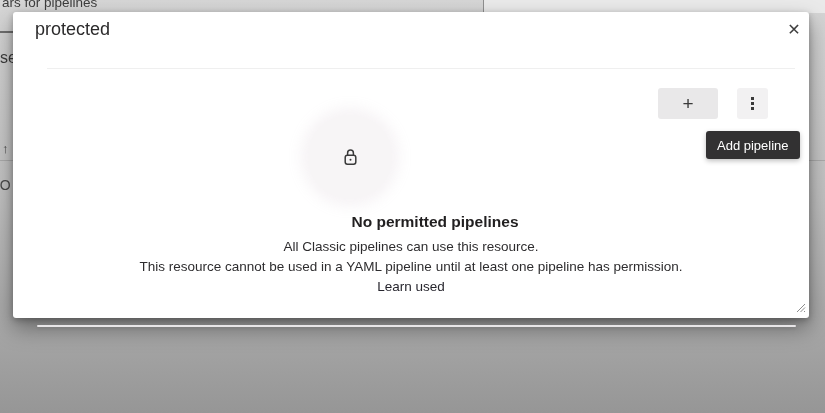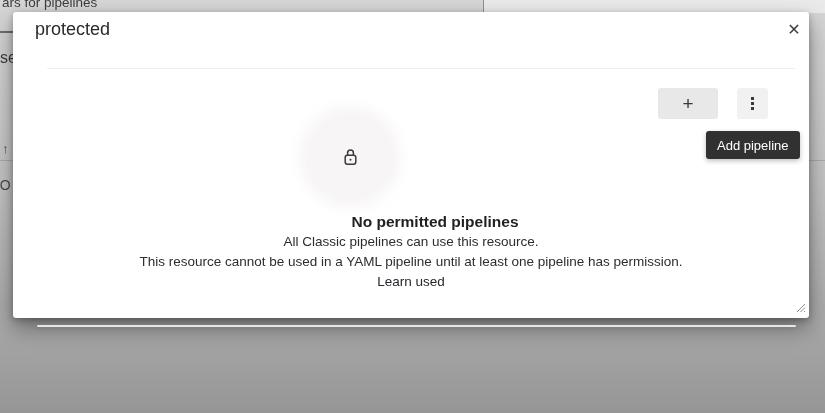--- a/index.html
+++ b/index.html
@@ -81,21 +81,21 @@
   .empty-icon-circle {
     position: absolute; left: 295px; top: 103px; width: 84px; height: 84px;
     border-radius: 50%; background: #f7f5f6;
     box-shadow: 0 0 14px 7px rgba(245,242,244,0.9);
     display: flex; align-items: center; justify-content: center;
   }
   .empty-text {
     position: absolute; left: 0; top: 200px; width: 100%; text-align: center;
   }
   .empty-title {
-    font-size: 15.5px; font-weight: 700; color: #211f20; line-height: 20px;  padding-left: 48px;
+    font-size: 15.5px; font-weight: 700; color: #211f20; line-height: 20px; margin-bottom: 5px; padding-left: 48px;
   }
   .empty-line { font-size: 13.5px; color: #2e2d2f; line-height: 19.5px; }
   .learn-more {
     display: inline-block; margin-top: 1px; font-size: 13.5px; color: #27262e;
     line-height: 19.5px; text-decoration: none; cursor: pointer;
   }
   .divider-bottom {
     position: absolute; left: 24px; top: 313px; width: 759px; height: 2px;
     background: #e7e5e7; border-radius: 2px;
     box-shadow: 0 2px 3px rgba(0,0,0,0.08);

